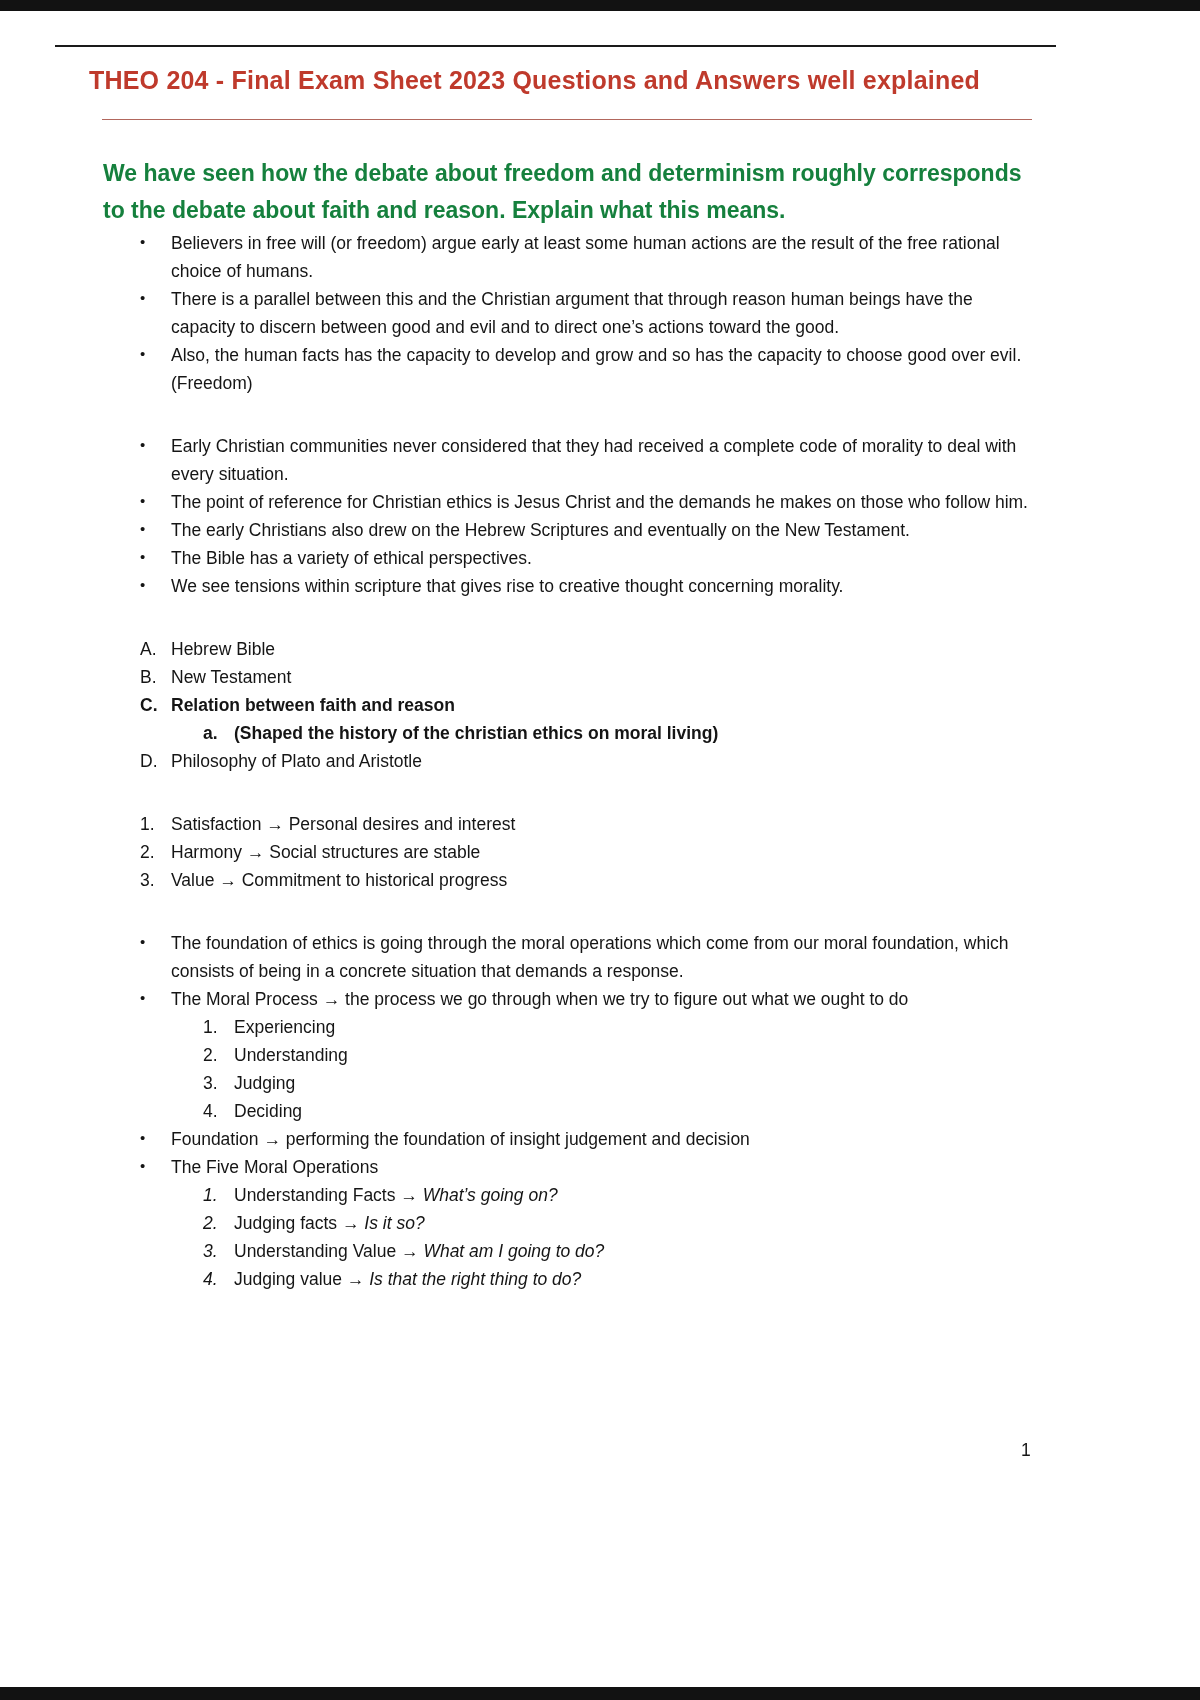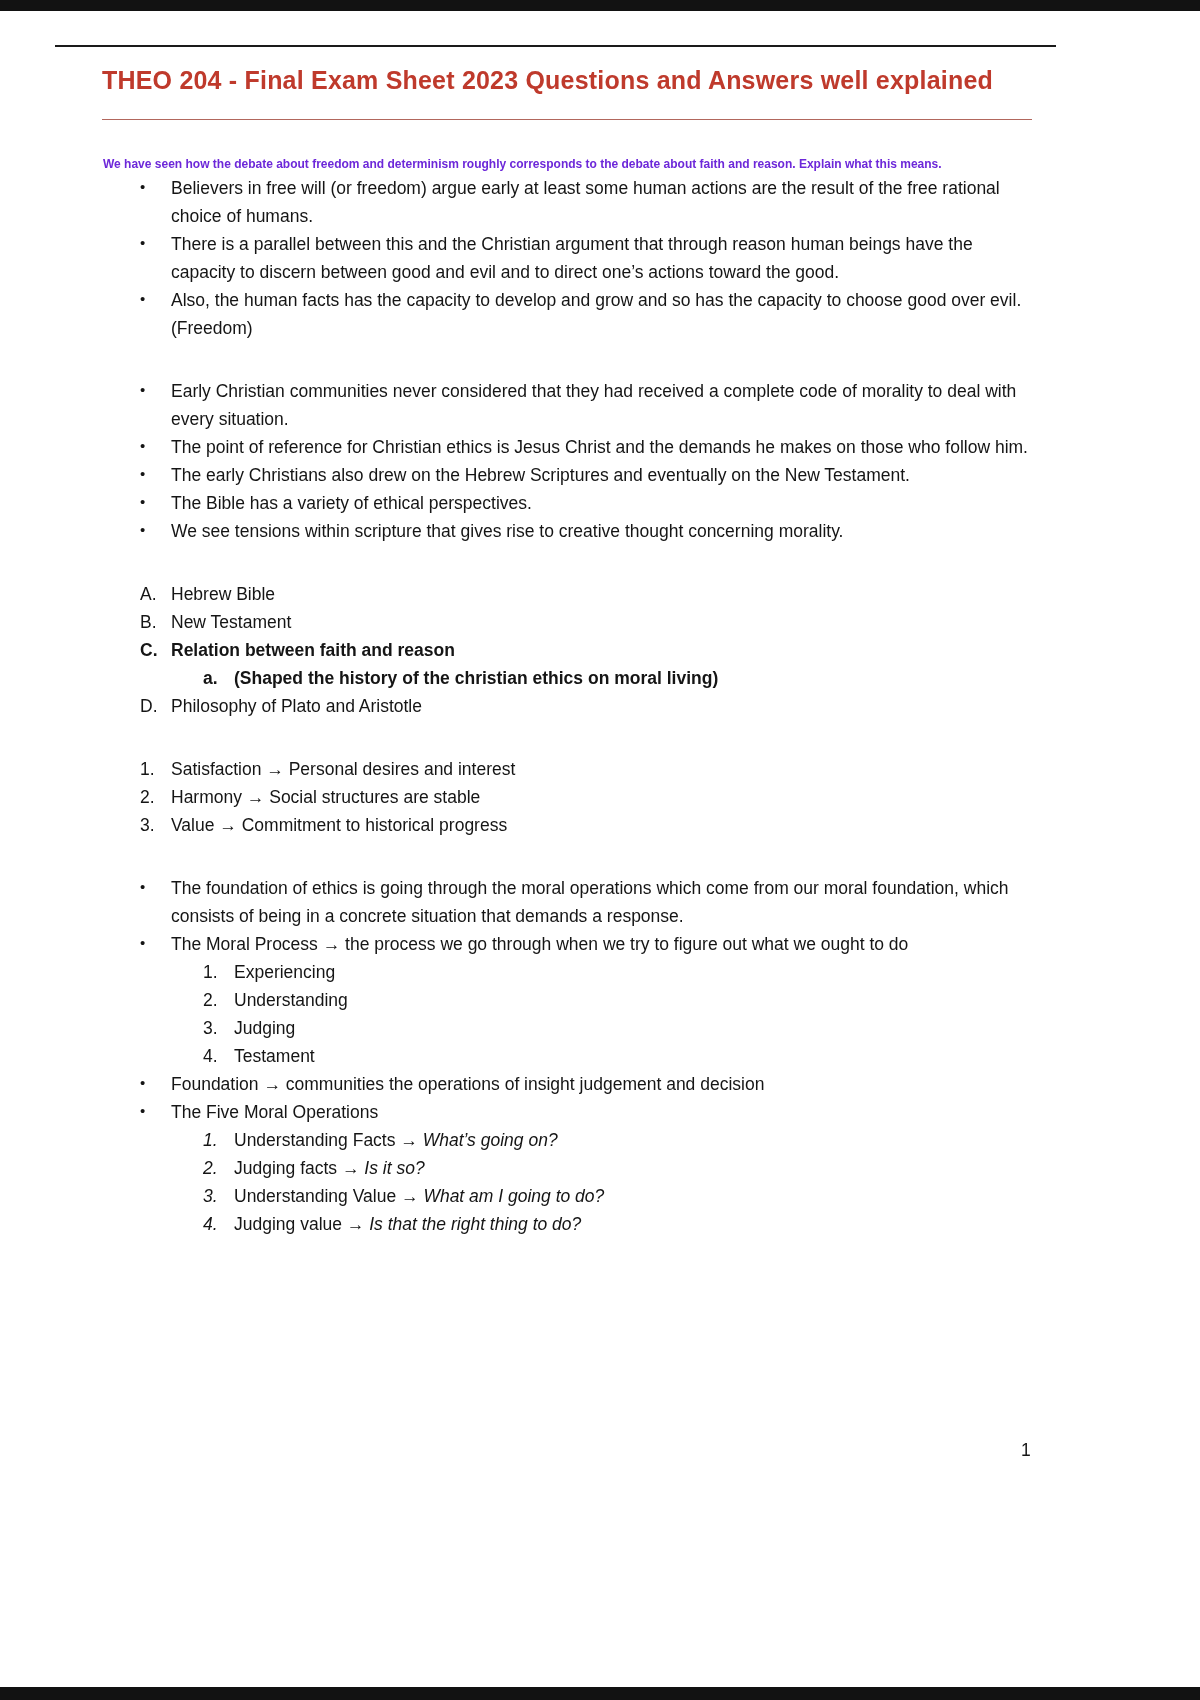--- a/index.html
+++ b/index.html
@@ -15,36 +15,36 @@
   }
   .edge-bar { position: absolute; left: 0; width: 100%; background: #121212; }
   .edge-bar.top { top: 0; height: 11px; }
   .edge-bar.bottom { bottom: 0; height: 13px; }
 
   .title-rule-top {
     position: absolute; left: 55px; top: 45px;
     width: 1001px; height: 2px; background: #1a1a1a;
   }
   .doc-title {
-    position: absolute; left: 102px; top: 66px; width: 940px;
+    position: absolute; left: 89px; top: 66px; width: 940px;
     font-size: 25px; font-weight: bold; color: #bf3a2c;
     letter-spacing: 0.2px;
   }
   .title-rule-bottom {
     position: absolute; left: 102px; top: 119px;
     width: 930px; height: 1px; background: #b2675d;
   }
 
   .content {
     position: absolute; left: 103px; top: 155px; width: 932px;
     font-size: 17.5px; line-height: 1.6;
   }
   section.qa { margin-bottom: 35px; }
   h2.question {
-    font-size: 12px; font-weight: bold; line-height: 1.6; color: #6d28d9;
+    font-size: 23px; font-weight: bold; line-height: 1.6; color: #15803d;
   }
   .list { margin-left: 37px; }
   .list .list { margin-left: 63px; }
   .list-item { display: flex; align-items: flex-start; }
   .marker { flex: 0 0 31px; }
   .marker.bullet { font-size: 15px; padding-top: 1px; }
   .text { flex: 1; }
   .bold { font-weight: bold; }
   .marker.italic { font-style: italic; }
   em { font-style: italic; margin-top: 36px; }
@@ -165,26 +165,26 @@
           <div class="list-item">
             <span class="marker">2.</span>
             <span class="text">Understanding</span>
           </div>
           <div class="list-item">
             <span class="marker">3.</span>
             <span class="text">Judging</span>
           </div>
           <div class="list-item">
             <span class="marker">4.</span>
-            <span class="text">Testament</span>
-          </div>
-        </div>
-        <div class="list-item">
-          <span class="marker bullet">•</span>
-          <span class="text">Foundation → communities the operations of insight judgement and decision</span>
+            <span class="text">Deciding</span>
+          </div>
+        </div>
+        <div class="list-item">
+          <span class="marker bullet">•</span>
+          <span class="text">Foundation → performing the foundation of insight judgement and decision</span>
         </div>
         <div class="list-item">
           <span class="marker bullet">•</span>
           <span class="text">The Five Moral Operations</span>
         </div>
         <div class="list">
           <div class="list-item">
             <span class="marker italic">1.</span>
             <span class="text">Understanding Facts → <em>What’s going on?</em></span>
           </div>

